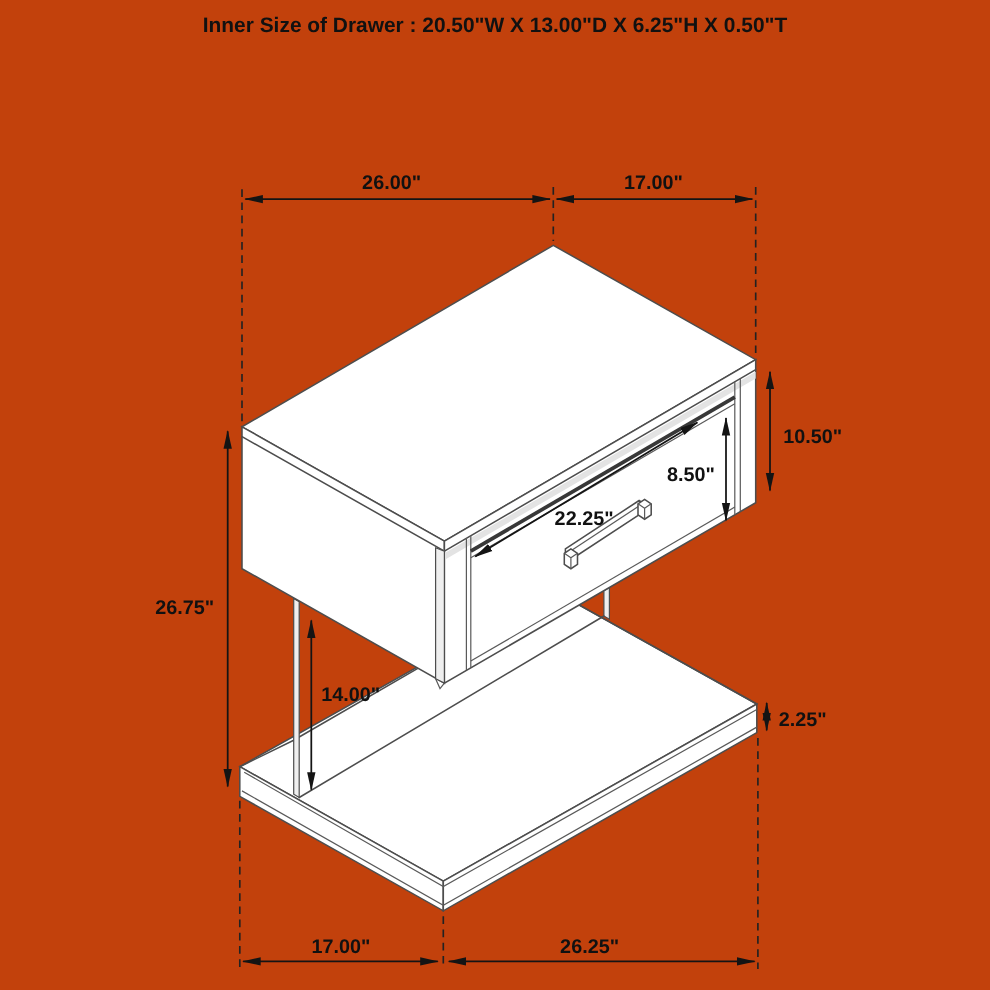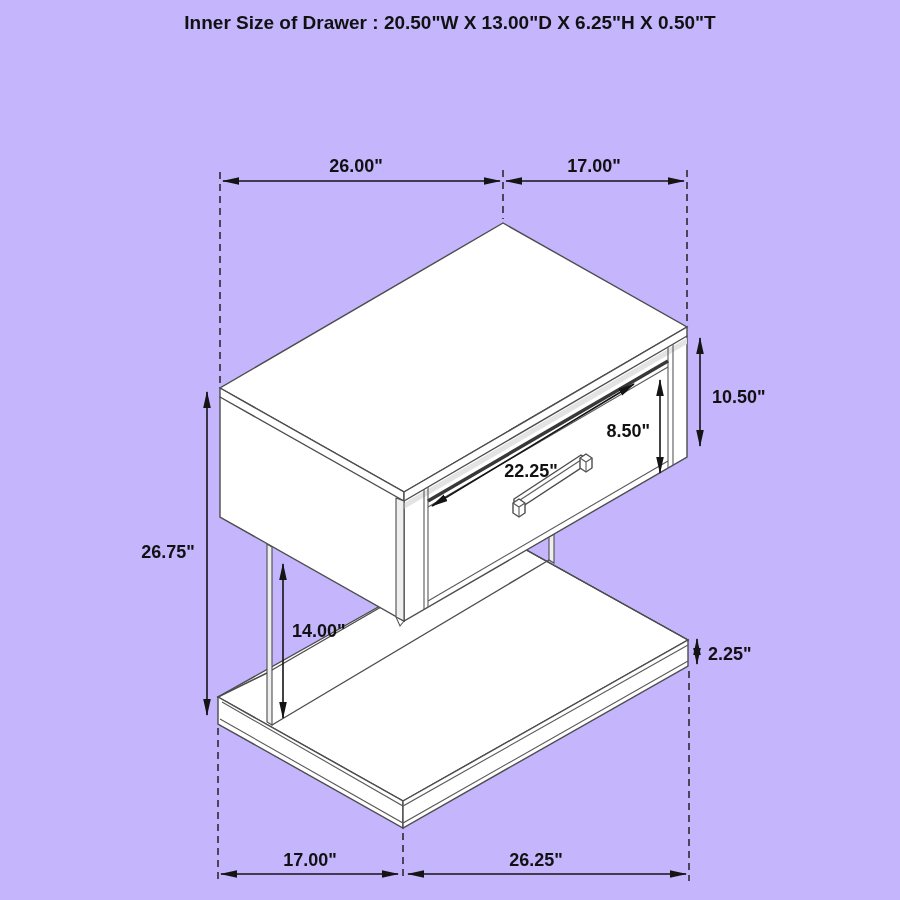--- a/index.html
+++ b/index.html
@@ -1,16 +1,16 @@
 <!DOCTYPE html>
 <html><head>
 <meta charset="utf-8">
 <style>
   html,body{margin:0;padding:0;background:#ffffff;}
-  .page{position:relative;width:900px;height:900px;background:#c4b5fd;font-family:"Liberation Sans",sans-serif;}
+  .page{position:relative;width:900px;height:900px;background:#c2410c;font-family:"Liberation Sans",sans-serif;}
   svg{display:block}
   .struct{stroke:#4d4d4d;stroke-width:1.4;fill:none;stroke-linecap:round;}
   .struct-thin{stroke:#5a5a5a;stroke-width:1.1;fill:none;}
   .thick{stroke:#383838;stroke-width:3.4;fill:none;}
   .face{fill:#ffffff;stroke:#4d4d4d;stroke-width:1.4;}
   .shade{fill:#e3e3e3;stroke:none;}
   .shade-light{fill:#efefef;stroke:#4d4d4d;stroke-width:1.1;}
   .dim{stroke:#141414;stroke-width:1.6;fill:none;}
   .ext{stroke:#222222;stroke-width:1.5;fill:none;stroke-dasharray:7 5;}
   .dimtext{font-family:"Liberation Sans",sans-serif;font-size:18px;font-weight:bold;fill:#111111;}

